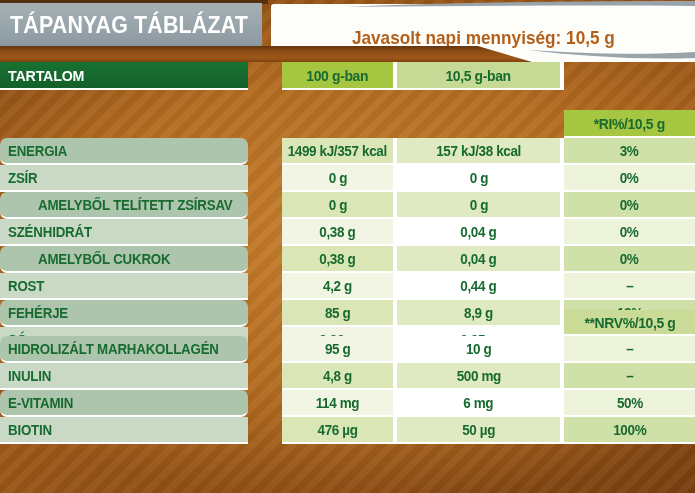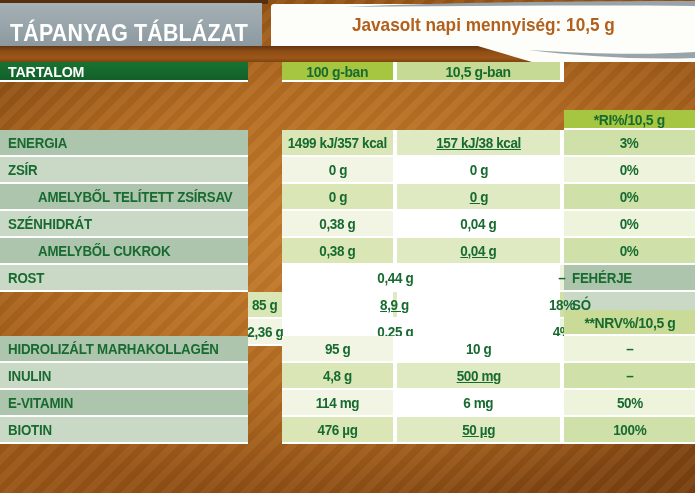--- a/index.html
+++ b/index.html
@@ -11,55 +11,55 @@
       radial-gradient(ellipse 120% 90% at 52% 48%, #c9802f 0%, #b56d22 35%, #93511656 60%, transparent 100%),
       linear-gradient(160deg,#7c430f 0%, #9c5716 40%, #a35c19 60%, #6f3a0e 100%);
   }
   .t{display:inline-block;transform:scaleX(.93);transform-origin:center;white-space:nowrap;}
   .t-left{transform-origin:left center;}
 
   
   .topline{position:absolute;left:0;top:0;width:268px;height:4px;background:#55300e;}
   .gray-header{position:absolute;left:0;top:3px;width:262px;height:44px;
     background:linear-gradient(180deg,#a6b0b5,#97a4aa 55%,#8b989f);
-    display:flex;align-items:flex-end;padding-left:10px;box-sizing:border-box;}
+    display:flex;align-items:center;padding-left:10px;box-sizing:border-box;}
   .gray-header .t{color:#fff;font-size:23px;letter-spacing:.2px;}
   .white-box{position:absolute;left:271px;top:4px;width:424px;height:58px;background:#fdfdfa;
-    display:flex;justify-content:center;align-items:flex-start;padding-top:10px;box-sizing:border-box;
+    display:flex;justify-content:center;align-items:center;padding-top:10px;box-sizing:border-box;
     border-radius:3px 0 0 0;}
   .white-box .t{color:#b2601b;font-size:18.5px;}
   .swoosh-top{position:absolute;left:345px;top:0;}
   .brown-band{position:absolute;left:0;top:46px;width:532px;height:16px;
     background:linear-gradient(180deg,#63350f,#8f4d15 35%,#9c5718 75%,#7d430f);
     clip-path:polygon(0 0, 89.8% 0, 100% 100%, 0 100%);}
   .swoosh-bottom{position:absolute;left:528px;top:45px;}
 
   
   .grid{position:absolute;left:0;display:grid;grid-template-columns:248px 34px 111px 4px 163px 4px 131px;}
   .section1{top:62px;}
   .section2{top:310px;}
   .cell{box-sizing:border-box;height:27px;border-bottom:2px solid #fff;display:flex;align-items:center;color:#186b30;}
-  .hdr{height:20px;}
+  .hdr{height:28px;}
   .gapb{background:transparent;border-bottom:none;}
   .d{background:#fff;}
   .lbl{padding-left:8px;}
   .lbl.sub{padding-left:38px;}
   .val{justify-content:center;}
   .lbl .t{font-size:14px;letter-spacing:-.2px;transform:scaleX(.95);}
   .val .t{font-size:14.5px;letter-spacing:-.4px;}
   .head.lbl{background:linear-gradient(180deg,#187231,#12602a);}
   .head.lbl .t{color:#fff;font-size:15px;}
   .c1.head{background:#a6c541;}
   .c2.head{background:#c6d995;}
   .c3.head{background:#a6c541;margin-top:48px;}
   .head .t{font-size:15px;}
-  .lbl.dk{background:#adc5ac;}
+  .lbl.dk{background:#adc5ac;border-radius:7px;}
   .lbl.lt{background:#c9d9c5;}
   .c1.g{background:#dae6b6;}
-  .c2.g{background:#dfe9c2;text-decoration:underline;}
+  .c2.g{background:#dfe9c2;}
   .c3.g{background:#cfe0a8;}
   .c1.w{background:#f2f5e3;}
   .c2.w{background:#ffffff;}
   .c3.w{background:#eef3dc;}
   .nrv-empty{background:transparent;border-bottom:none;height:26px;}
   .c3.nrv{background:#c9db97;height:26px;}
   .c3.nrv .t{font-size:15px;}
 
   .footnotes{position:absolute;left:7px;top:445px;color:#fff;}
   .footnotes .t{display:block;font-size:14.5px;line-height:18px;transform:scaleX(.95);transform-origin:left center;white-space:nowrap;}
@@ -184,20 +184,23 @@
       </div>
     <div class="cell d"></div>
     <div class="cell c3 g val">
         <span class="t">0%</span>
       </div>
 
     <div class="cell lbl lt">
         <span class="t t-left">ROST</span>
       </div>
     <div class="cell gapb"></div>
+    <div class="cell c1 w val">
+        <span class="t">4,2 g</span>
+      </div>
     <div class="cell d"></div>
     <div class="cell c2 w val">
         <span class="t">0,44 g</span>
       </div>
     <div class="cell d"></div>
     <div class="cell c3 w val">
         <span class="t">–</span>
       </div>
 
     <div class="cell lbl dk">

